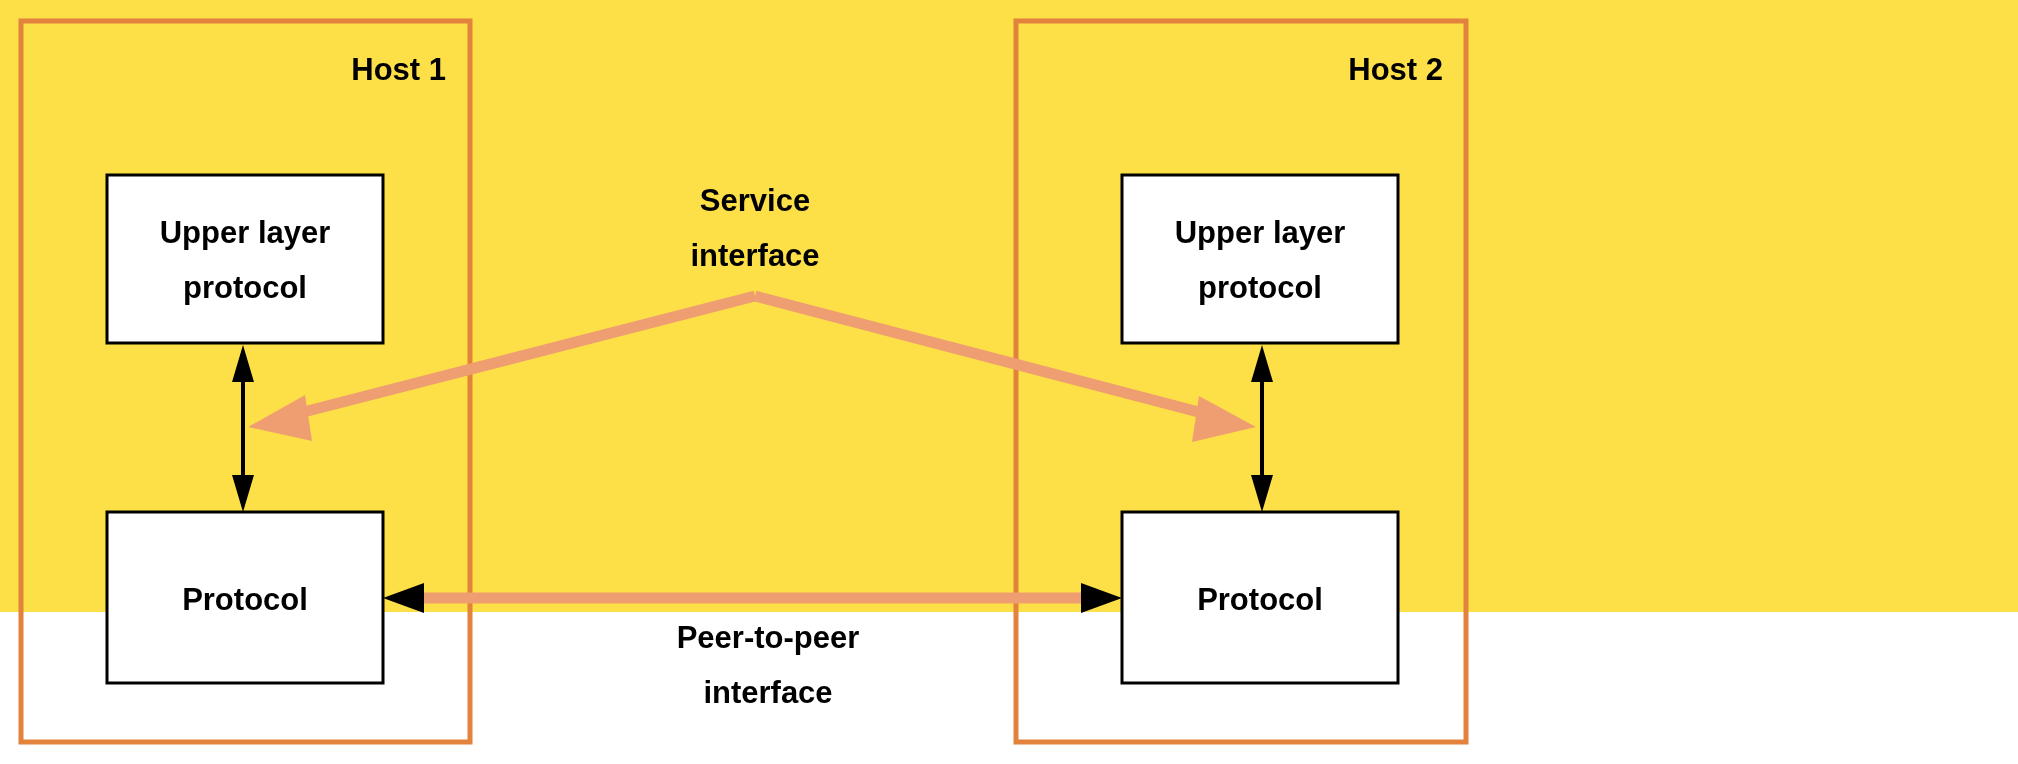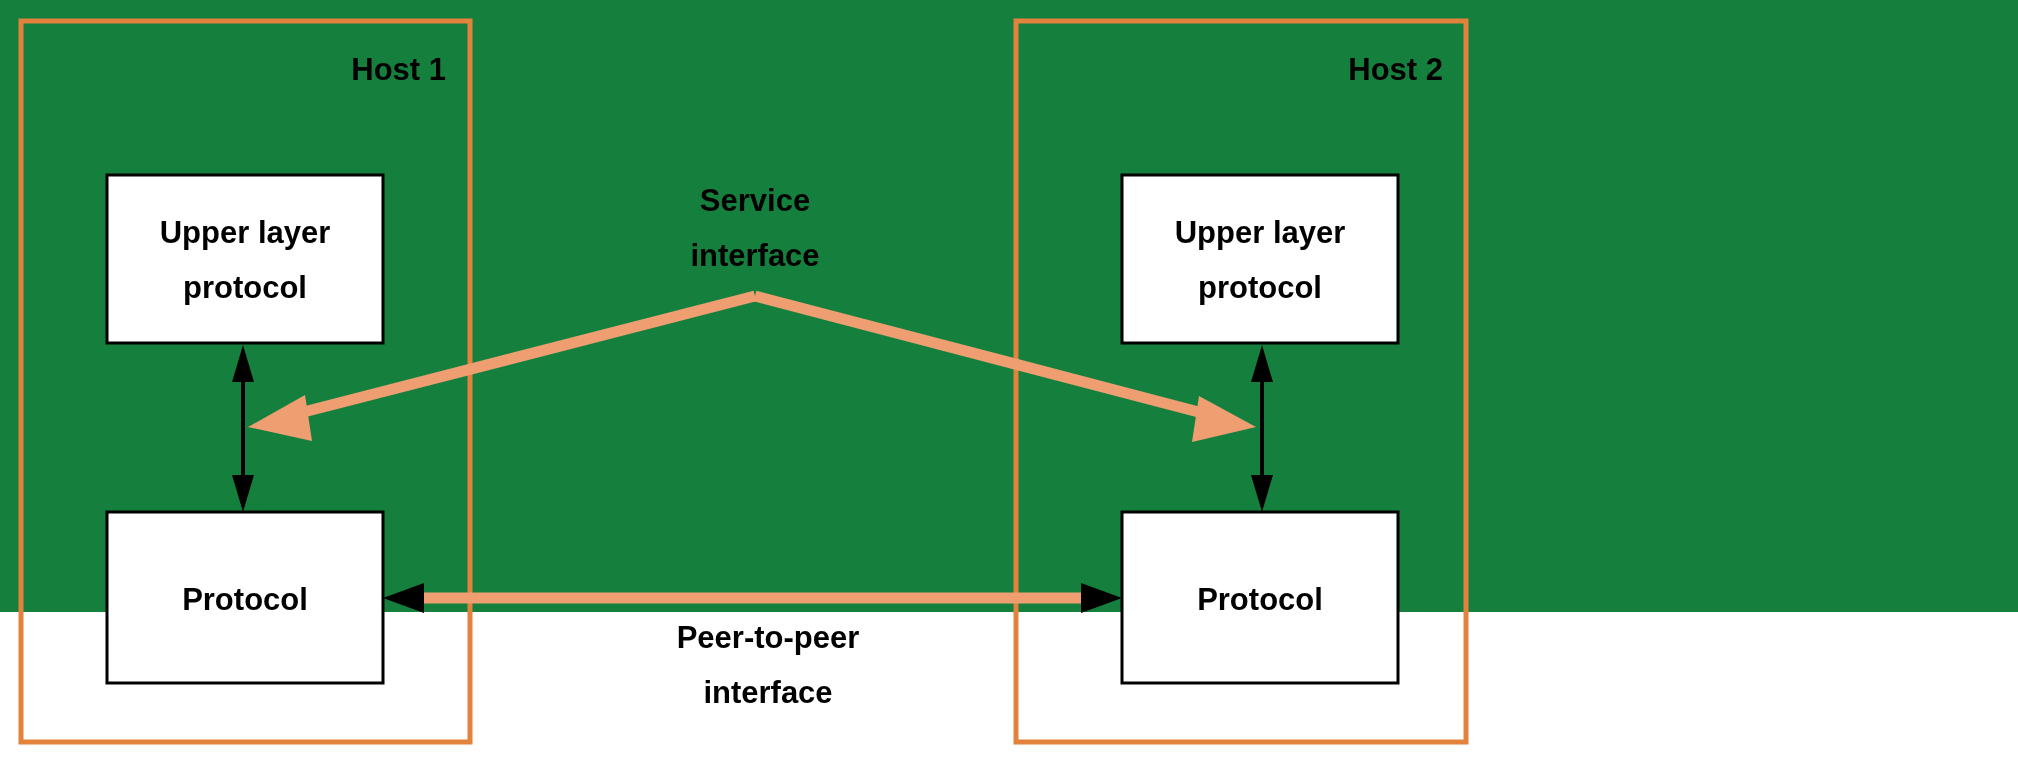--- a/index.html
+++ b/index.html
@@ -10,21 +10,21 @@
   body {
     width: 2018px;
     height: 764px;
     font-family: "Liberation Sans", sans-serif;
     overflow: hidden;
   }
   #diagram-root {
     position: relative;
     width: 2018px;
     height: 612px;
-    background: #15803d;
+    background: #fde047;
   }
   svg.canvas {
     position: absolute;
     top: 0;
     left: 0;
     width: 2018px;
     height: 764px;
     display: block;
   }
   .host-frame {

